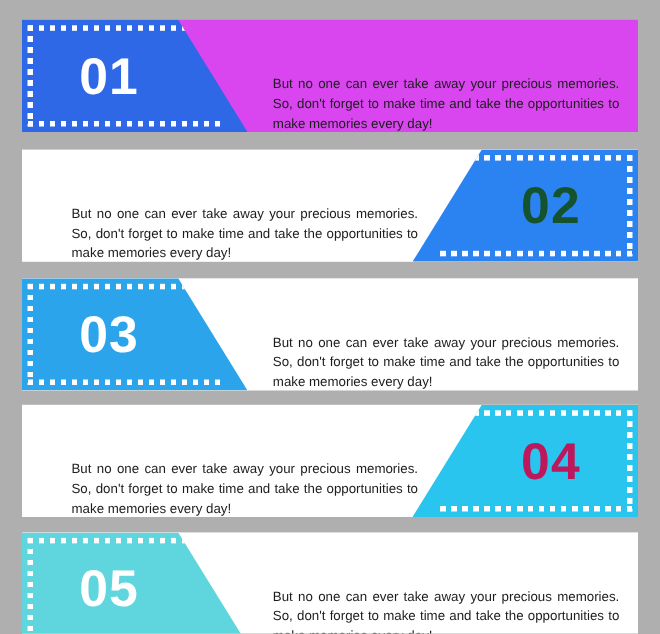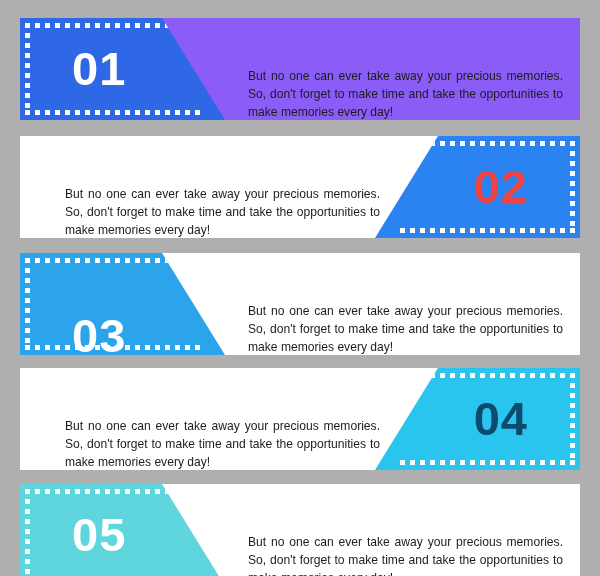--- a/index.html
+++ b/index.html
@@ -114,21 +114,21 @@
   }
   .banner.left .copy  { left: 228px;  }
   .banner.right .copy { left: 45px;   }
   .copy p { margin: 0; }
 </style>
 </head>
 <body style="background: rgb(175, 175, 175);">
 
 <div id="infographic" style="background: rgb(175, 175, 175);">
 
-  <div class="banner left" style="top: 18px; background: #8b5cf6;">
+  <div class="banner left" style="top: 18px; background: #d946ef;">
     <div class="tab" style="background: rgb(47, 104, 230);">
       <div class="dashes">
         <div class="dash-row dash-top"></div>
         <div class="dash-row dash-bottom"></div>
         <div class="dash-col"></div>
       </div>
     </div>
     <div class="number" style="color: rgb(255, 255, 255);">01</div>
     <div class="copy" style="color: rgb(28, 28, 28);">
       <p>But no one can ever take away your precious memories. So, don't forget to make time and take the opportunities to make memories every day!</p>
@@ -136,49 +136,49 @@
   </div>
 
   <div class="banner right" style="top: 136px; background: rgb(255, 255, 255);">
     <div class="tab" style="background: rgb(43, 131, 241);">
       <div class="dashes">
         <div class="dash-row dash-top"></div>
         <div class="dash-row dash-bottom"></div>
         <div class="dash-col"></div>
       </div>
     </div>
-    <div class="number" style="color: #ef4444;">02</div>
+    <div class="number" style="color: #14532d;">02</div>
     <div class="copy" style="color: rgb(28, 28, 28);">
       <p>But no one can ever take away your precious memories. So, don't forget to make time and take the opportunities to make memories every day!</p>
     </div>
   </div>
 
   <div class="banner left" style="top: 253px; background: rgb(255, 255, 255);">
     <div class="tab" style="background: rgb(43, 164, 236);">
       <div class="dashes">
         <div class="dash-row dash-top"></div>
         <div class="dash-row dash-bottom"></div>
         <div class="dash-col"></div>
       </div>
     </div>
-    <div class="number" style="color: rgb(255, 255, 255); margin-top: 32px;">03</div>
+    <div class="number" style="color: rgb(255, 255, 255);">03</div>
     <div class="copy" style="color: rgb(28, 28, 28);">
       <p>But no one can ever take away your precious memories. So, don't forget to make time and take the opportunities to make memories every day!</p>
     </div>
   </div>
 
   <div class="banner right" style="top: 368px; background: rgb(255, 255, 255);">
     <div class="tab" style="background: rgb(41, 197, 238);">
       <div class="dashes">
         <div class="dash-row dash-top"></div>
         <div class="dash-row dash-bottom"></div>
         <div class="dash-col"></div>
       </div>
     </div>
-    <div class="number" style="color: #0c4a6e;">04</div>
+    <div class="number" style="color: #be185d;">04</div>
     <div class="copy" style="color: rgb(28, 28, 28);">
       <p>But no one can ever take away your precious memories. So, don't forget to make time and take the opportunities to make memories every day!</p>
     </div>
   </div>
 
   <div class="banner left" style="top: 484px; background: rgb(255, 255, 255);">
     <div class="tab" style="background: rgb(95, 213, 221);">
       <div class="dashes">
         <div class="dash-row dash-top"></div>
 

